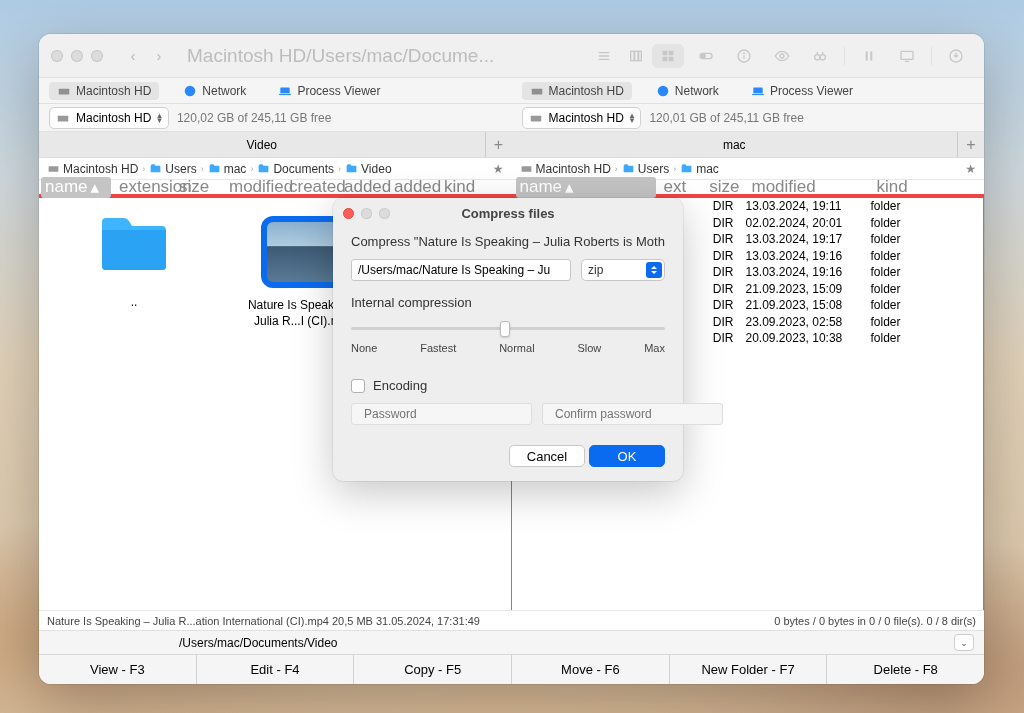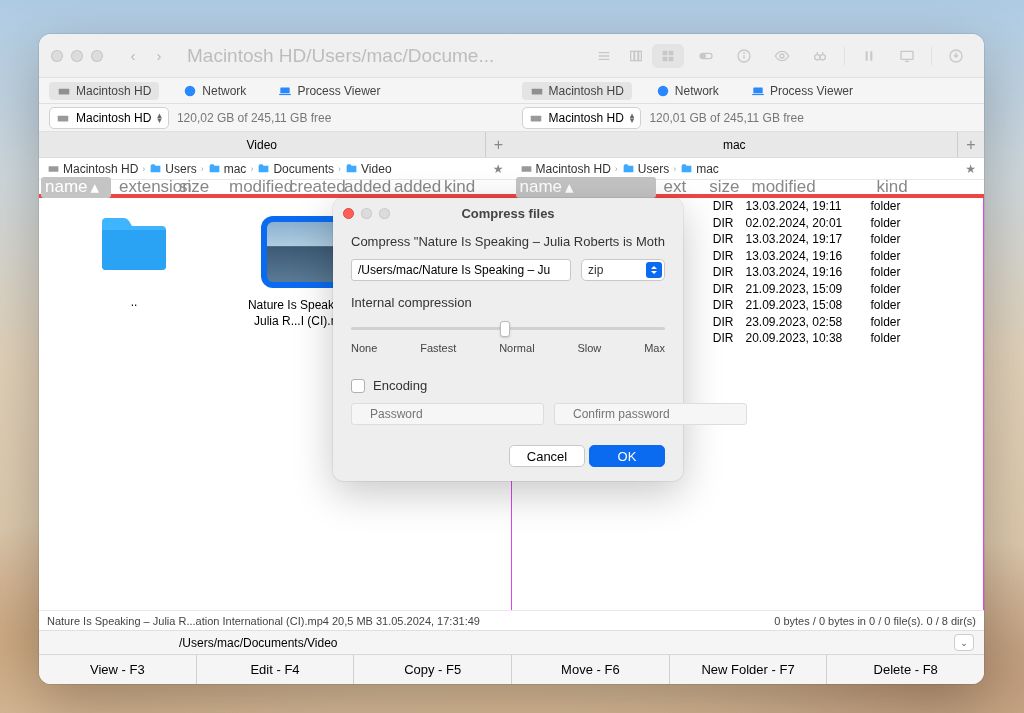--- a/index.html
+++ b/index.html
@@ -123,21 +123,21 @@
 .sel-chev::before { content: ""; border: 3px solid transparent; border-bottom-color: #fff; margin-bottom: 1px; }
 .sel-chev::after { content: ""; border: 3px solid transparent; border-top-color: #fff; margin-top: 1px; }
 .modal-sec { font-size: 13px; margin-bottom: 10px; }
 .slider { position: relative; height: 16px; margin-bottom: 6px; }
 .slider-track { position: absolute; left: 0; right: 0; top: 7px; height: 3px; background: #d0d0d0; border-radius: 2px; }
 .slider-thumb { position: absolute; left: 49%; top: 1px; width: 10px; height: 16px; background: #fff; border: 1px solid #bbb; border-radius: 3px; box-shadow: 0 1px 2px rgba(0,0,0,0.15); transform: translateX(-50%); }
 .slider-labels { display: flex; justify-content: space-between; font-size: 11px; color: #444; margin-bottom: 24px; }
 .chk-row { display: flex; align-items: center; gap: 8px; margin-bottom: 10px; }
 .chk { width: 14px; height: 14px; border: 1px solid #b0b0b0; border-radius: 3px; background: #fff; }
 .pw-row { display: flex; gap: 10px; margin-bottom: 6px; }
-.pw-input { flex: 1; height: 22px; background: #f6f6f6; border: 1px solid #ddd; border-radius: 3px; padding: 0 18px; font-size: 12px; color: #999; }
+.pw-input { flex: 1; height: 22px; background: #f6f6f6; border: 1px solid #ddd; border-radius: 3px; padding: 0 12px; font-size: 12px; color: #999; }
 .modal-foot { display: flex; justify-content: flex-end; gap: 4px; padding: 14px 18px 0; }
 .btn { min-width: 76px; height: 22px; border-radius: 5px; font-size: 13px; display: flex; align-items: center; justify-content: center; border: 1px solid #c8c8c8; background: #fff; }
 .btn.primary { background: #0a6bf0; color: #fff; border-color: #0a6bf0; }
 </style>
 </head>
 <body>
 <div class="desert"></div>
 
 <div class="window">
 

